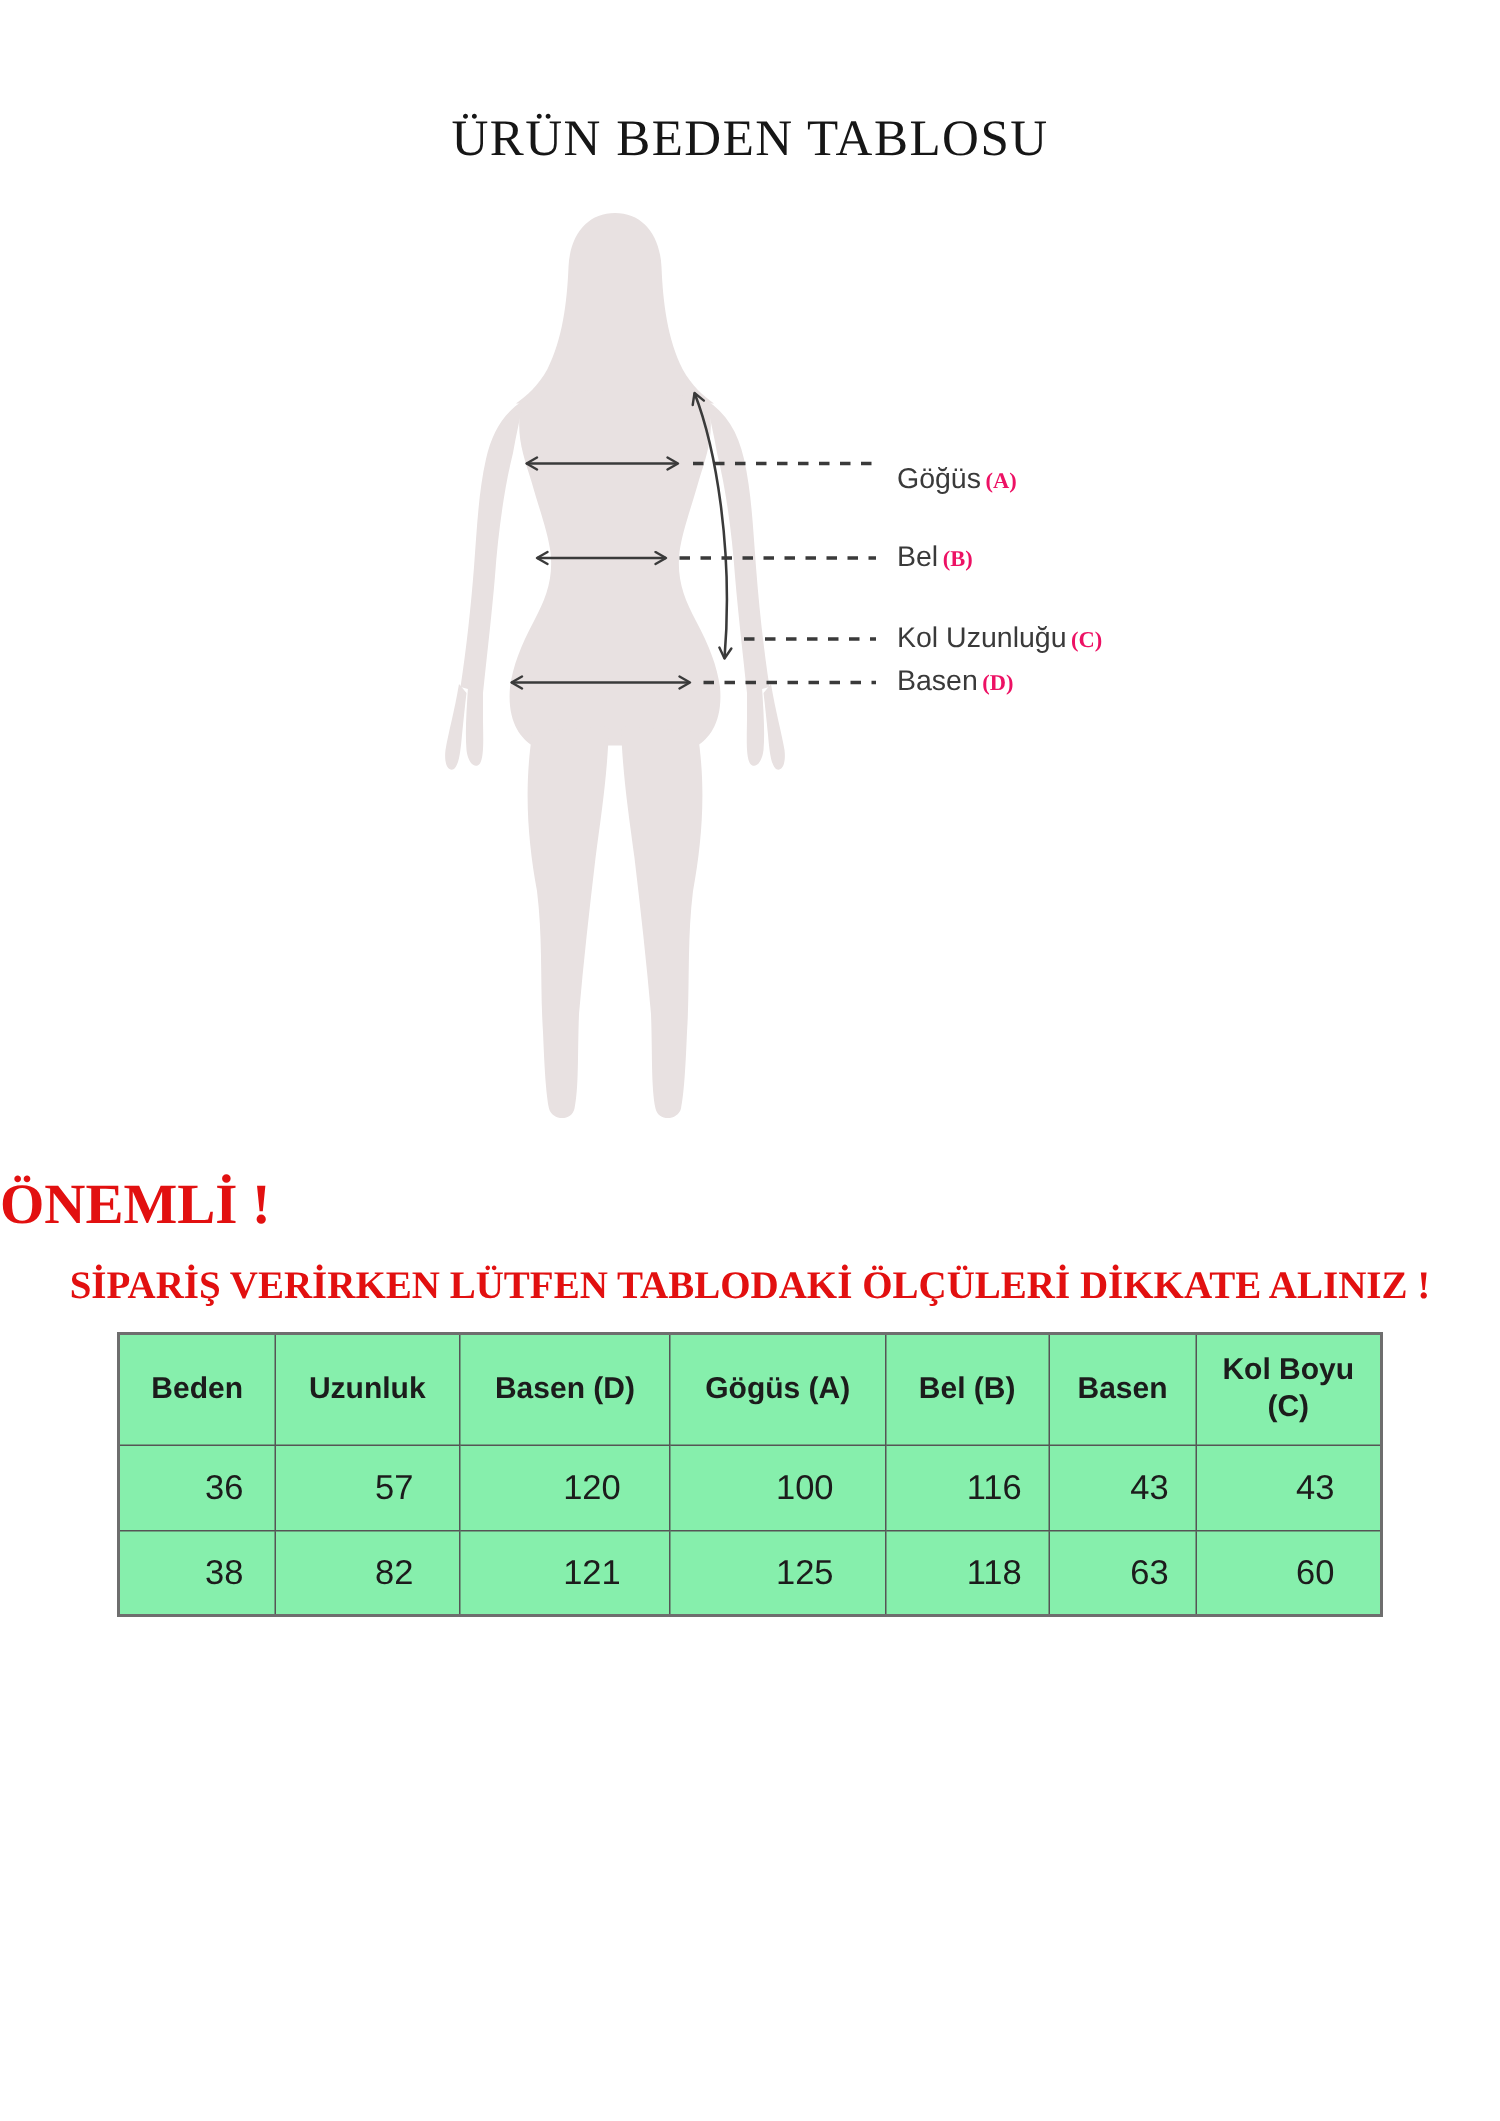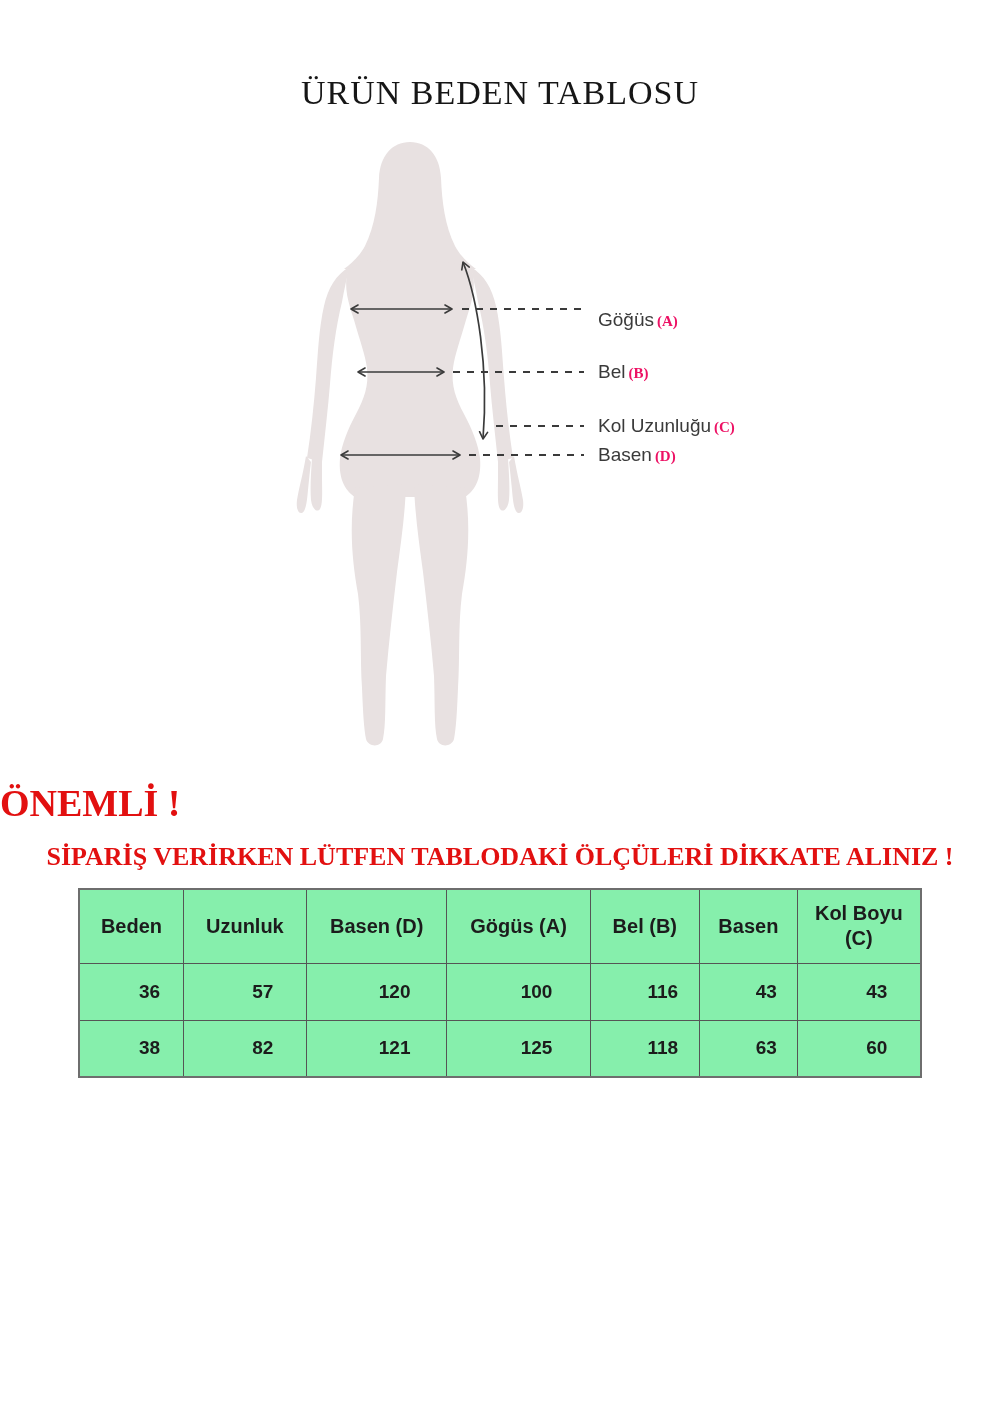--- a/index.html
+++ b/index.html
@@ -78,22 +78,22 @@
   }
   table.size-table{border:2px solid #6e6e6e;}
   table.size-table th{
     height:74px;
     font-weight:700;
     font-size:20px;
     line-height:1.25;
   }
   table.size-table td{
     height:57px;
-    font-size:19px;
-    font-weight:700;
+    font-size:23px;
+    font-weight:400;
     padding-left:40px;
   }
 </style>
 </head>
 <body>
 
 <div class="page">
 
   <h1 class="page-title">ÜRÜN BEDEN TABLOSU</h1>
 

